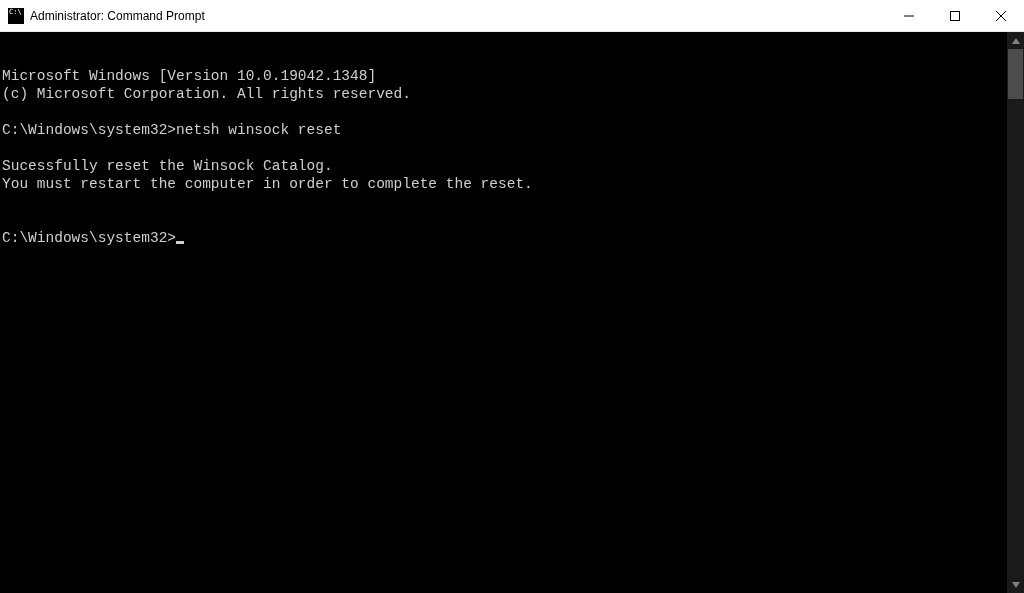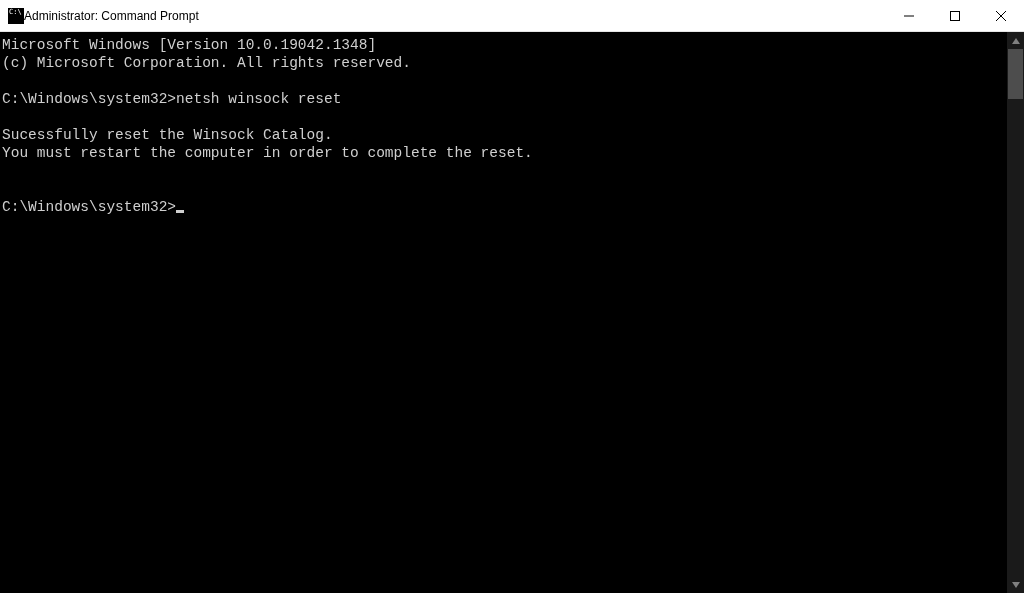--- a/index.html
+++ b/index.html
@@ -22,20 +22,21 @@
       display: flex;
       align-items: center;
       justify-content: space-between;
       border-bottom: 1px solid #e5e5e5;
       user-select: none;
     }
     .titlebar-left {
       display: flex;
       align-items: center;
       padding-left: 8px;
+      gap: 6px;
     }
     .app-icon {
       width: 16px;
       height: 16px;
       background: #000;
       position: relative;
       display: inline-block;
     }
     .app-icon::before {
       content: "C:\\";
@@ -79,23 +80,24 @@
       background: #000;
       overflow: hidden;
     }
     .terminal {
       flex: 1;
       background: #000;
       color: #cfcfcf;
       font-family: Consolas, "Courier New", monospace;
       font-size: 14.5px;
       line-height: 18px;
-      padding: 4px 2px;
+      padding: 20px 2px;
       white-space: pre;
       overflow: hidden;
+      margin-top: 15px;
     }
     .scrollbar {
       width: 17px;
       background: #1a1a1a;
       position: relative;
       display: flex;
       flex-direction: column;
       justify-content: space-between;
       align-items: center;
     }

